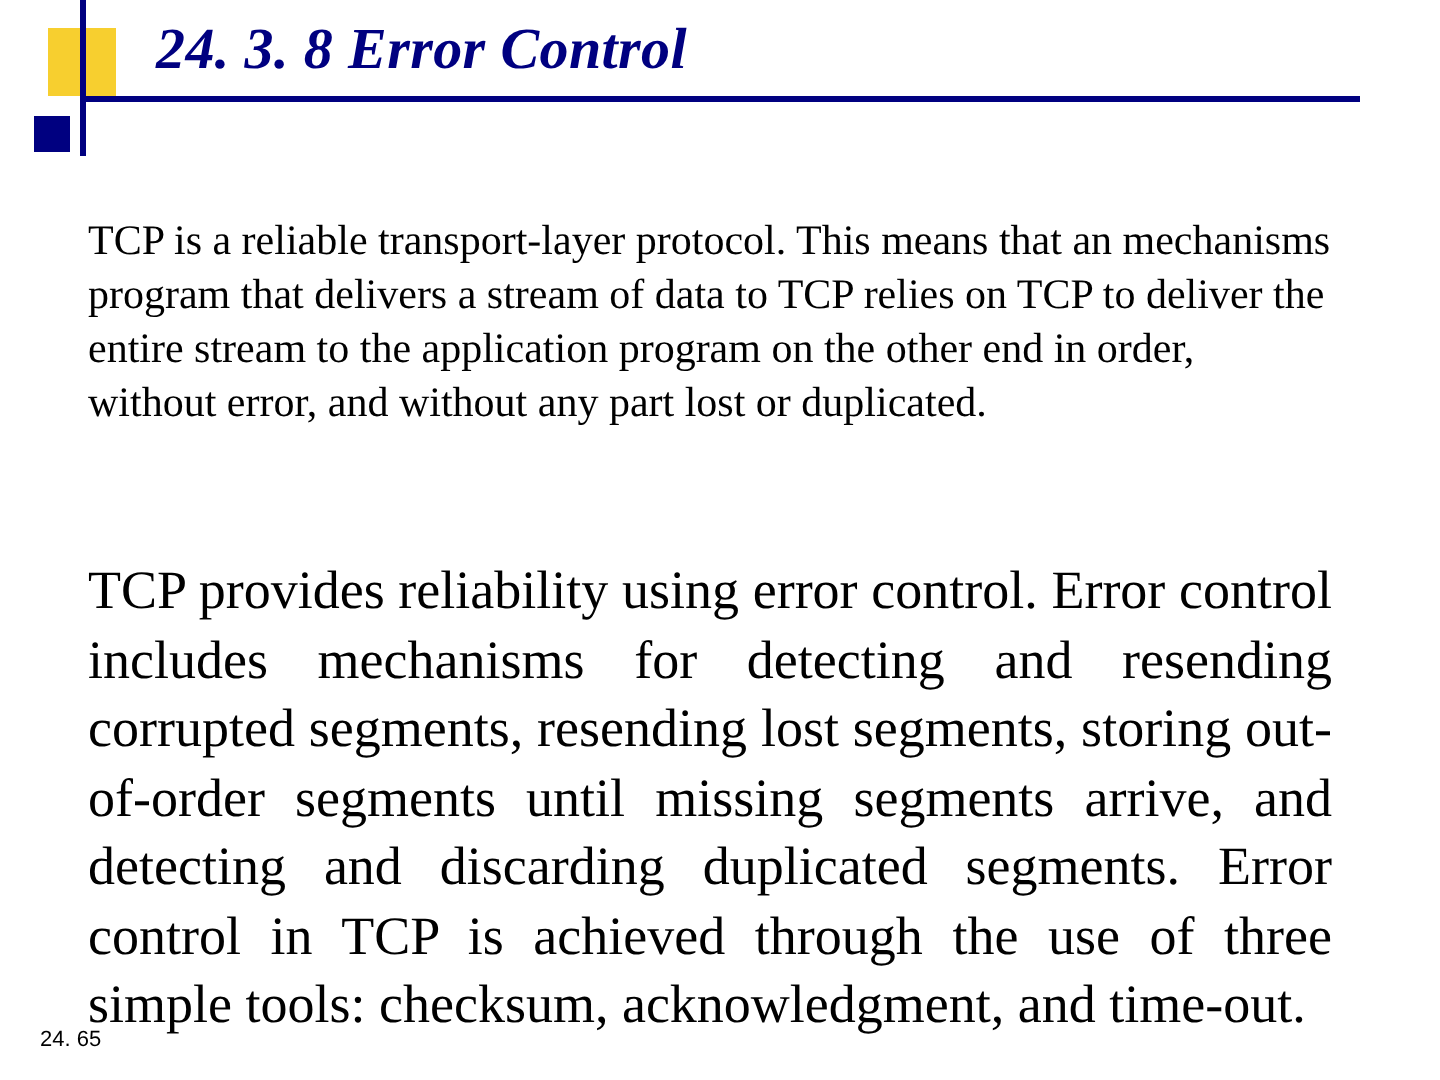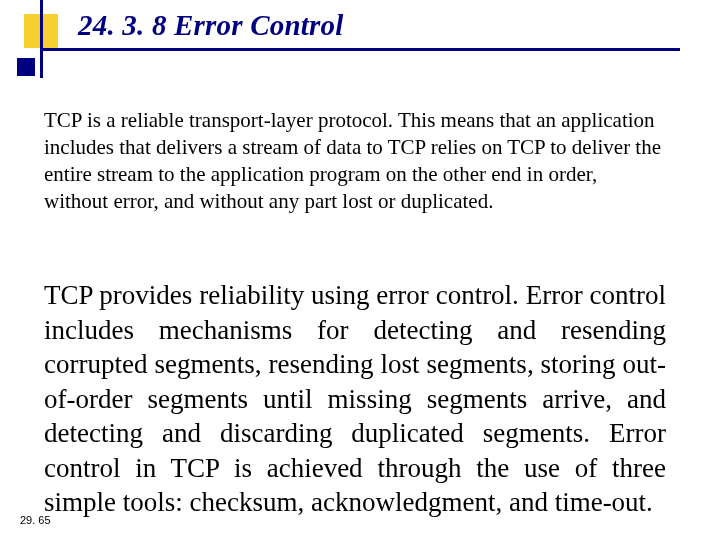--- a/index.html
+++ b/index.html
@@ -94,19 +94,19 @@
 
 <div class="slide">
 
   <div class="sq-yellow"></div>
   <div class="vline"></div>
   <div class="hline"></div>
   <div class="sq-navy"></div>
 
   <div class="heading">24. 3. 8  Error Control</div>
 
-  <div class="para1">TCP is a reliable transport-layer protocol. This means that an application includes that delivers a stream of data to TCP relies on TCP to deliver the entire stream to the application program on the other end in order, without error, and without any part lost or duplicated.</div>
+  <div class="para1">TCP is a reliable transport-layer protocol. This means that an mechanisms program that delivers a stream of data to TCP relies on TCP to deliver the entire stream to the application program on the other end in order, without error, and without any part lost or duplicated.</div>
 
   <div class="para2">TCP provides reliability using error control. Error control includes mechanisms for detecting and resending corrupted segments, resending lost segments, storing out-of-order segments until missing segments arrive, and detecting and discarding duplicated segments. Error control in TCP is achieved through the use of three simple tools: checksum, acknowledgment, and time-out.</div>
 
-  <div class="pagenum">29. 65</div>
+  <div class="pagenum">24. 65</div>
 
 </div>
 
 </body></html>

